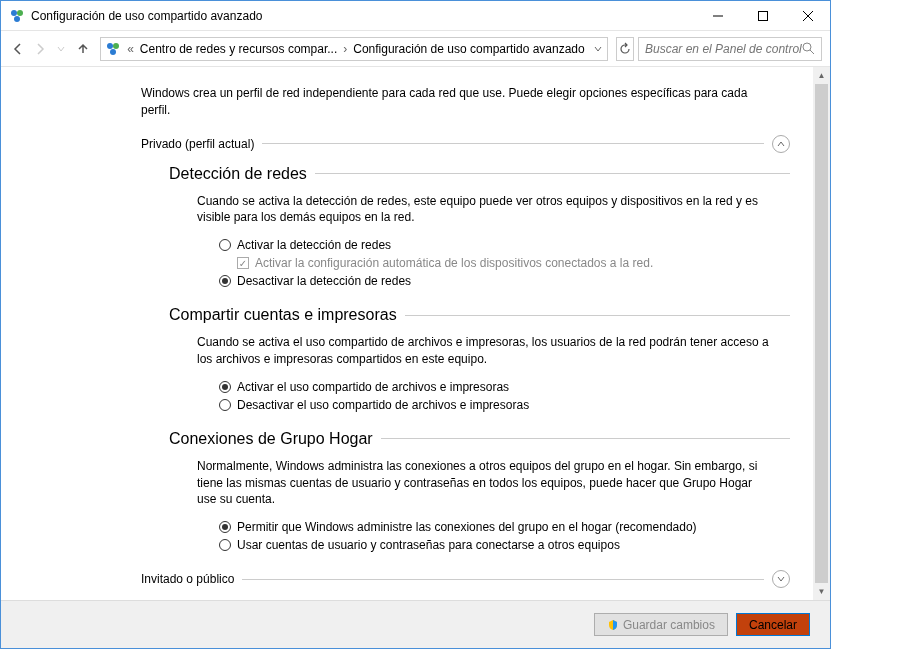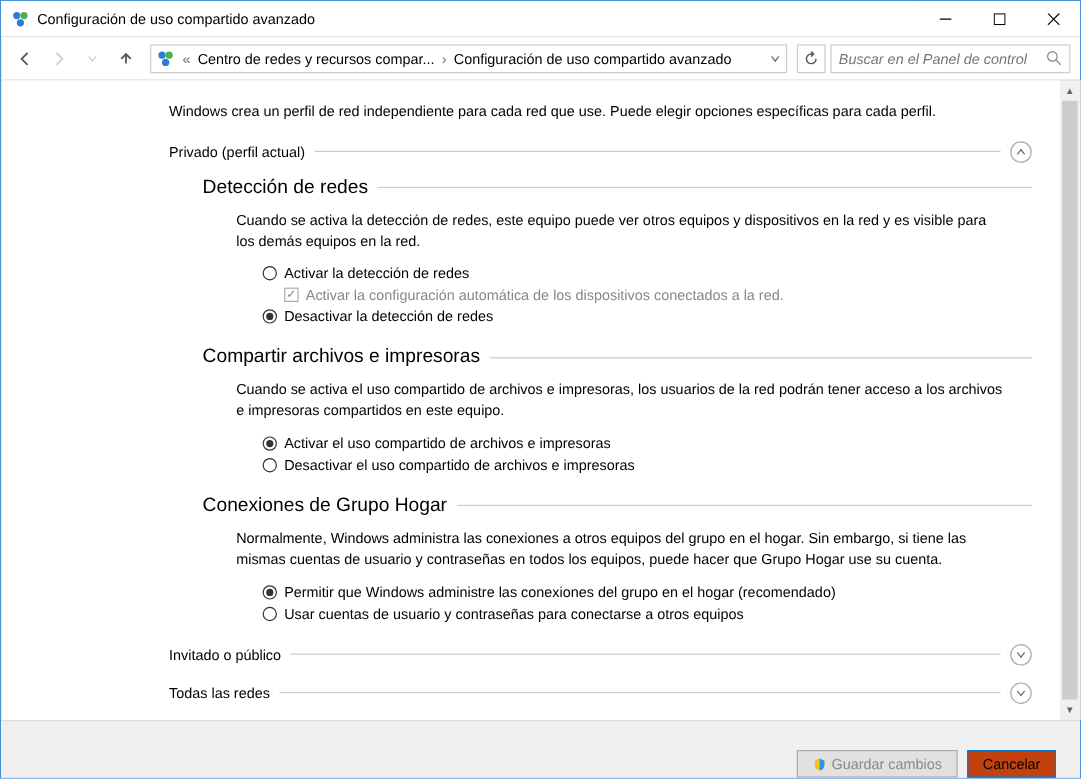--- a/index.html
+++ b/index.html
@@ -1,17 +1,17 @@
 <!DOCTYPE html>
 <html><head>
 <meta charset="utf-8">
 <style>
 * { margin: 0; padding: 0; box-sizing: border-box; font-family: "Segoe UI", Tahoma, sans-serif; }
 body { background: #fff; font-size: 12px; color: #000; }
-.window { width: 901px; height: 649px; border: 1px solid #4a90d9; display: flex; flex-direction: column; position: relative; }
+.window { width: 831px; height: 649px; border: 1px solid #4a90d9; display: flex; flex-direction: column; position: relative; }
 .titlebar { height: 30px; background: #fff; display: flex; align-items: center; padding: 0 0 0 8px; border-bottom: 1px solid #e5e5e5; }
 .titlebar-icon { width: 16px; height: 16px; margin-right: 6px; }
 .titlebar-text { flex: 1; font-size: 12px; color: #000; }
 .titlebar-controls { display: flex; }
 .titlebar-btn { width: 45px; height: 29px; display: flex; align-items: center; justify-content: center; background: #fff; }
 .navbar { height: 36px; display: flex; align-items: center; padding: 0 8px; gap: 4px; border-bottom: 1px solid #e5e5e5; }
 .nav-btn { width: 24px; height: 24px; display: flex; align-items: center; justify-content: center; color: #666; }
 .nav-btn.disabled { color: #ccc; }
 .breadcrumb { flex: 1; display: flex; align-items: center; height: 24px; border: 1px solid #ccc; padding: 0 4px; gap: 4px; font-size: 12px; margin: 0 4px; }
 .breadcrumb-icon { width: 16px; height: 16px; }
@@ -34,21 +34,21 @@
 .subsection-line { flex: 1; height: 1px; background: #ccc; margin-left: 8px; }
 .subsection-body { margin-left: 28px; padding-right: 20px; }
 .desc { font-size: 12px; line-height: 1.4; margin-bottom: 12px; }
 .radio-group { margin-left: 22px; }
 .radio-row { display: flex; align-items: center; gap: 6px; margin-bottom: 4px; font-size: 12px; }
 .radio { width: 12px; height: 12px; border: 1px solid #333; border-radius: 50%; display: flex; align-items: center; justify-content: center; flex-shrink: 0; }
 .radio.checked::after { content: ""; width: 6px; height: 6px; background: #333; border-radius: 50%; }
 .checkbox-row { display: flex; align-items: center; gap: 6px; margin: 4px 0 4px 18px; font-size: 12px; color: #888; }
 .checkbox { width: 12px; height: 12px; border: 1px solid #aaa; display: flex; align-items: center; justify-content: center; font-size: 10px; color: #888; flex-shrink: 0; }
 .collapsed-section { display: flex; align-items: center; margin-bottom: 14px; }
-.footer { height: 48px; border-top: 1px solid #ddd; background: #f0f0f0; display: flex; align-items: flex-end; justify-content: flex-end; padding: 0 20px; gap: 8px; }
+.footer { height: 48px; border-top: 1px solid #ddd; background: #f0f0f0; display: flex; align-items: center; justify-content: flex-end; padding: 0 20px; gap: 8px; }
 .btn { height: 23px; padding: 0 12px; border: 1px solid #adadad; background: #e1e1e1; font-size: 12px; display: flex; align-items: center; gap: 4px; }
 .btn.disabled { color: #888; }
 .btn.primary { border: 1px solid #0078d7; background: #c2410c; }
 .shield-icon { width: 12px; height: 12px; }
 .scrollbar { position: absolute; right: 0; top: 66px; bottom: 48px; width: 17px; background: #f0f0f0; display: flex; flex-direction: column; }
 .scroll-arrow { height: 17px; display: flex; align-items: center; justify-content: center; font-size: 8px; color: #666; }
 .scroll-track { flex: 1; position: relative; }
 .scroll-thumb { position: absolute; left: 2px; right: 2px; top: 0; height: 100%; background: #cdcdcd; }
 svg { display: block; }
 </style>
@@ -174,21 +174,21 @@
           <div class="radio-row">
             <span class="radio checked"></span>
             <span>Desactivar la detección de redes</span>
           </div>
         </div>
       </div>
     </div>
 
     <div class="subsection">
       <div class="subsection-header">
-        <span class="subsection-title">Compartir archivos e impresoras</span>
+        <span class="subsection-title">Compartir cuentas e impresoras</span>
         <span class="subsection-line"></span>
       </div>
       <div class="subsection-body">
         <p class="desc">Cuando se activa el uso compartido de archivos e impresoras, los usuarios de la red podrán tener acceso a los archivos e impresoras compartidos en este equipo.</p>
         <div class="radio-group">
           <div class="radio-row">
             <span class="radio checked"></span>
             <span>Activar el uso compartido de archivos e impresoras</span>
           </div>
           <div class="radio-row">

